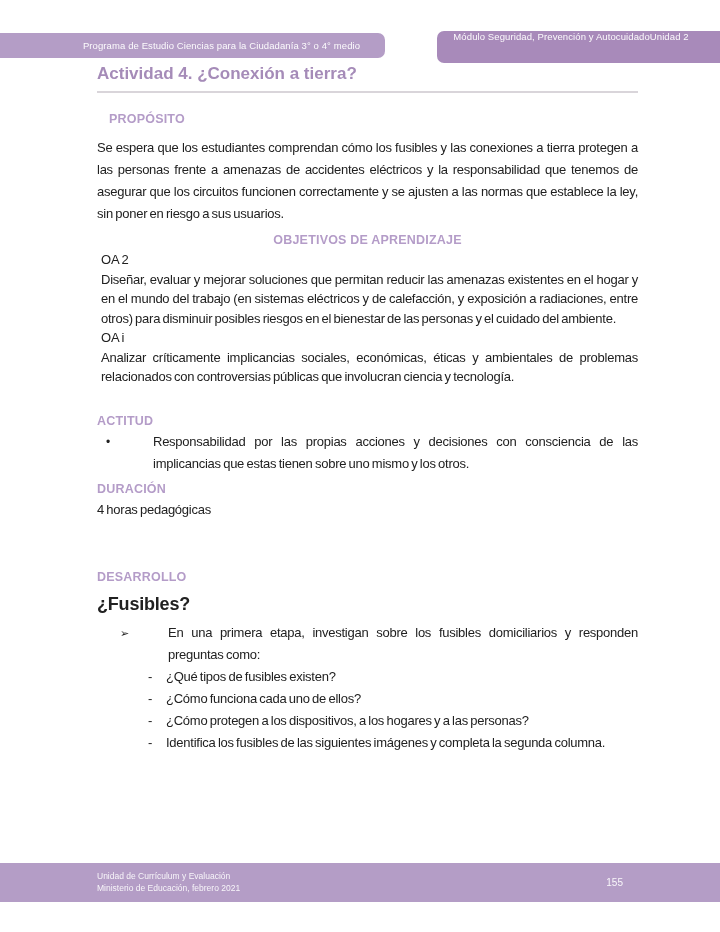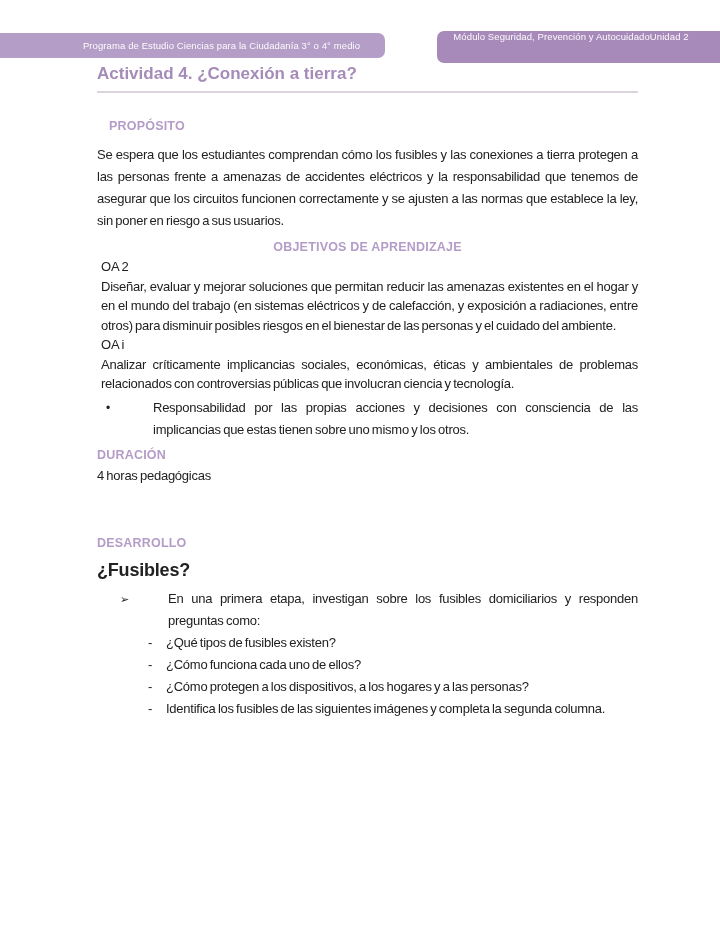--- a/index.html
+++ b/index.html
@@ -56,21 +56,21 @@
     color: #a58bb8;
     padding-bottom: 7px;
     border-bottom: 2px solid #d9d5da;
   }
   .sec-heading {
     font-size: 12.5px;
     font-weight: bold;
     color: #b49cc8;
     letter-spacing: 0.2px;
   }
-  .h-proposito { margin-top: 26px; padding-left: 12px; }
+  .h-proposito { margin-top: 19px; padding-left: 12px; }
   .body-text {
     font-size: 13px;
     line-height: 22px;
     letter-spacing: -0.25px;
     word-spacing: -1px;
     text-align: justify;
     color: #212121;
   }
   .proposito-body { margin-top: 11px; }
   .h-objetivos { margin-top: 8px; text-align: center; }
@@ -154,20 +154,21 @@
     <div class="body-text proposito-body">Se espera que los estudiantes comprendan cómo los fusibles y las conexiones a tierra protegen a las personas frente a amenazas de accidentes eléctricos y la responsabilidad que tenemos de asegurar que los circuitos funcionen correctamente y se ajusten a las normas que establece la ley, sin poner en riesgo a sus usuarios.</div>
 
     <div class="sec-heading h-objetivos">OBJETIVOS DE APRENDIZAJE</div>
     <div class="body-text oa-block">
       <div class="oa-code">OA 2</div>
       <div>Diseñar, evaluar y mejorar soluciones que permitan reducir las amenazas existentes en el hogar y en el mundo del trabajo (en sistemas eléctricos y de calefacción, y exposición a radiaciones, entre otros) para disminuir posibles riesgos en el bienestar de las personas y el cuidado del ambiente.</div>
       <div class="oa-code">OA i</div>
       <div>Analizar críticamente implicancias sociales, económicas, éticas y ambientales de problemas relacionados con controversias públicas que involucran ciencia y tecnología.</div>
     </div>
 
+    <div class="sec-heading h-actitud">ACTITUD</div>
     <div class="body-text bullet-row">
       <span class="bullet-marker">•</span>
       <span class="bullet-text">Responsabilidad por las propias acciones y decisiones con consciencia de las implicancias que estas tienen sobre uno mismo y los otros.</span>
     </div>
 
     <div class="sec-heading h-duracion">DURACIÓN</div>
     <div class="body-text duracion-body">4 horas pedagógicas</div>
 
     <div class="sec-heading h-desarrollo">DESARROLLO</div>
     <div class="sub-title">¿Fusibles?</div>
@@ -189,14 +190,21 @@
       <span class="dash-marker">-</span>
       <span class="dash-text">¿Cómo protegen a los dispositivos, a los hogares y a las personas?</span>
     </div>
     <div class="body-text dash-row">
       <span class="dash-marker">-</span>
       <span class="dash-text">Identifica los fusibles de las siguientes imágenes y completa la segunda columna.</span>
     </div>
 
   </div>
 
+  <div class="footer-bar">
+    <div class="footer-left">
+      <div>Unidad de Currículum y Evaluación</div>
+      <div>Ministerio de Educación, febrero 2021</div>
+    </div>
+    <div class="footer-page">155</div>
+  </div>
 
 </div>
 
 </body></html>

